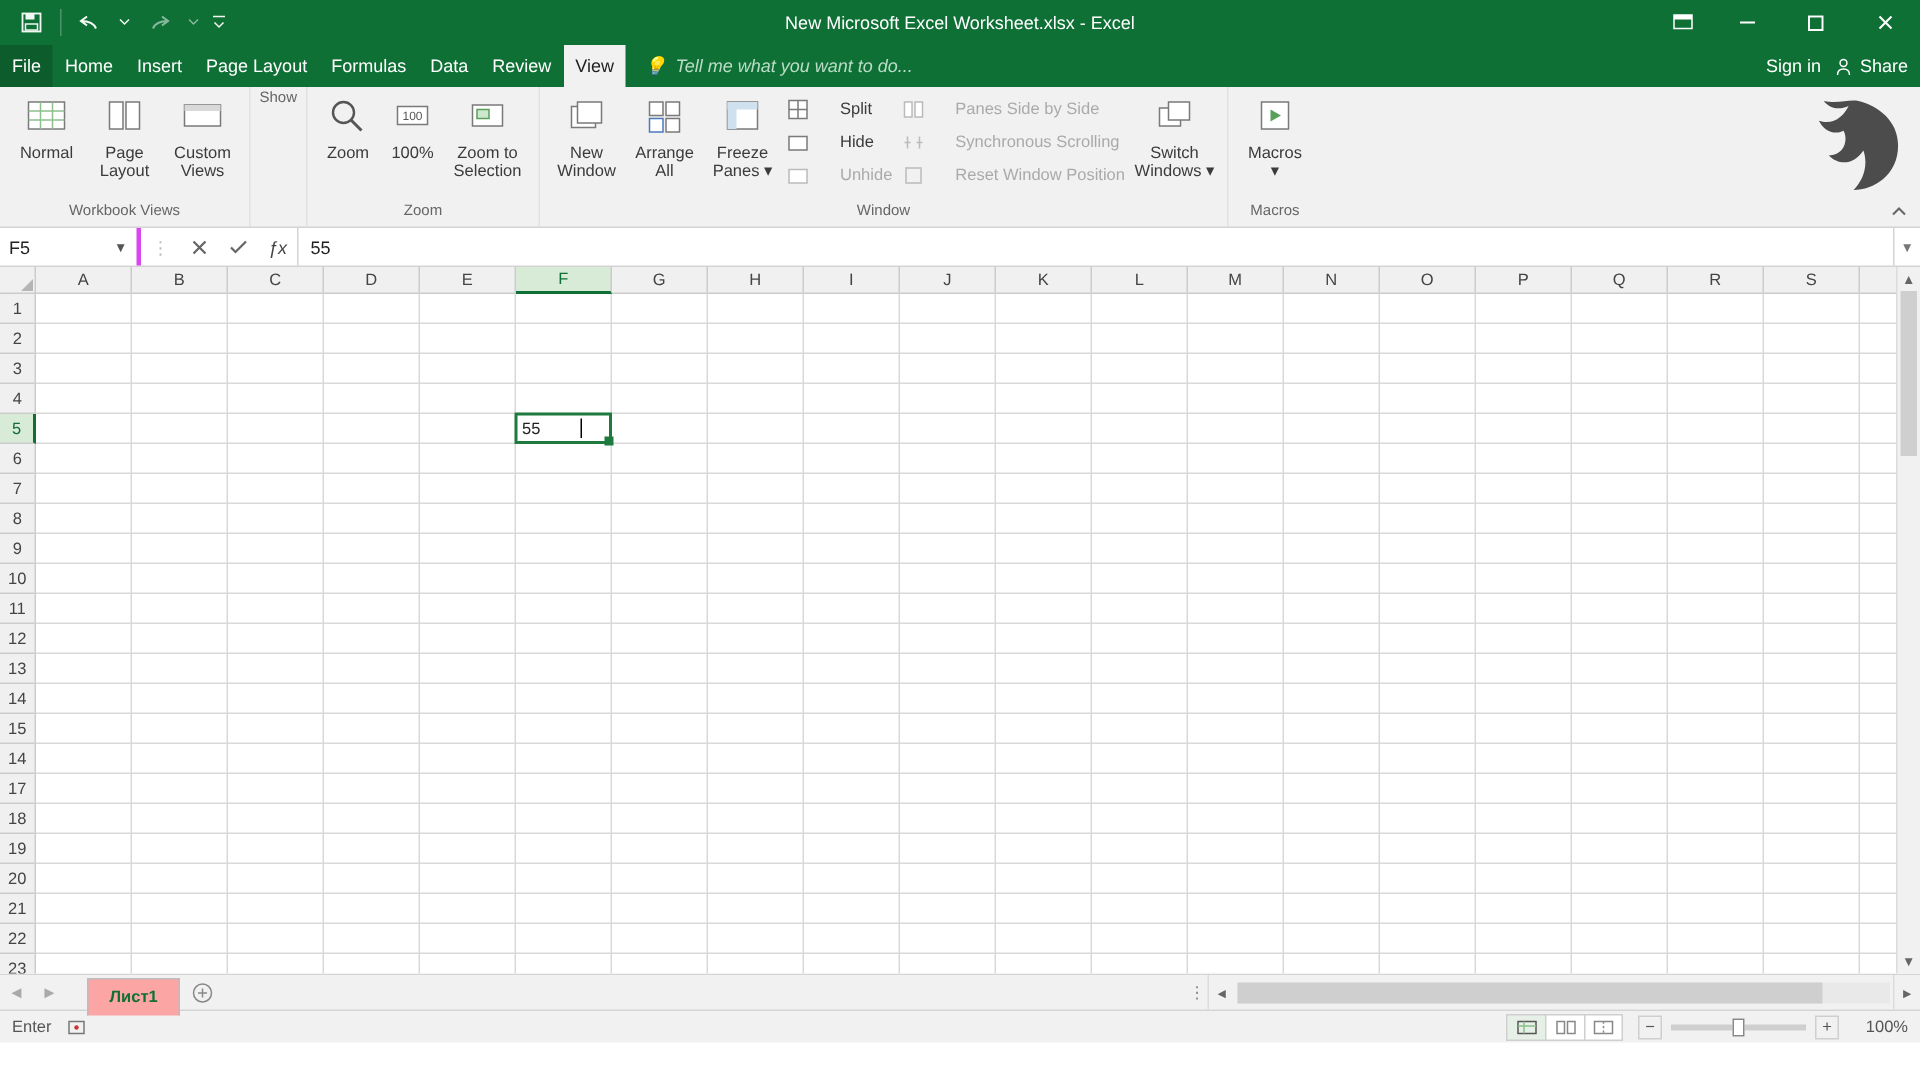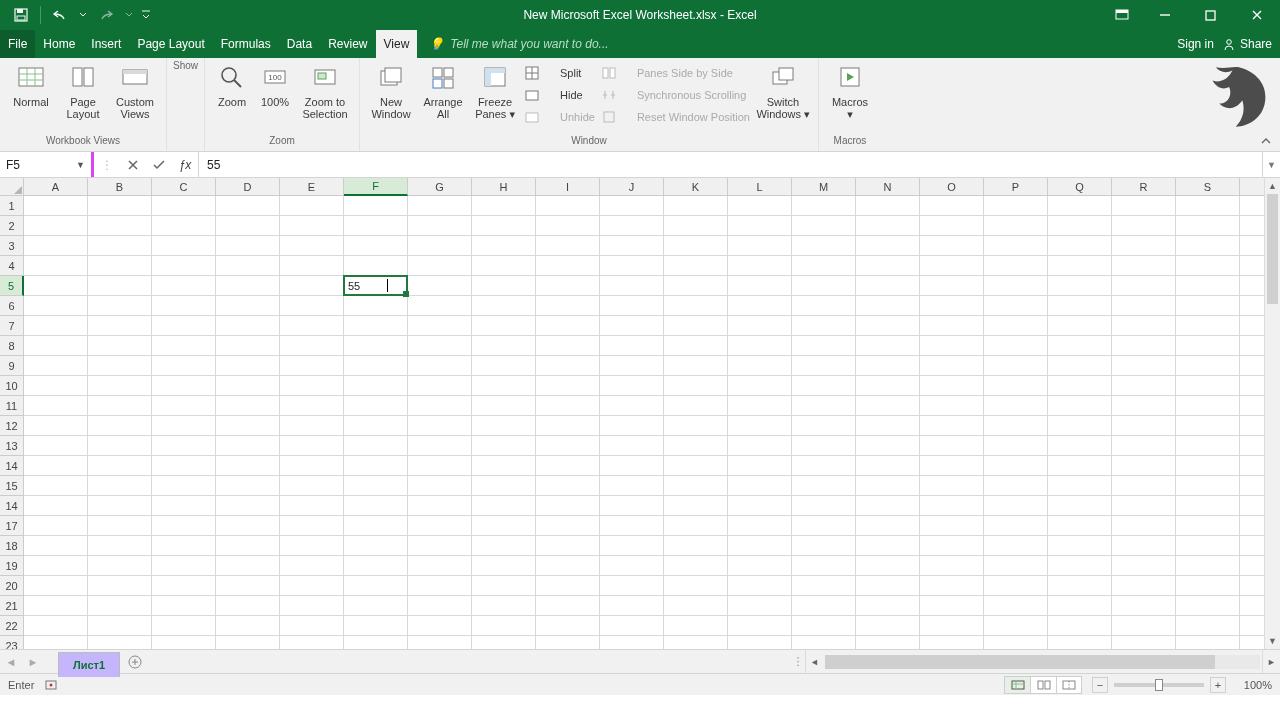--- a/index.html
+++ b/index.html
@@ -68,21 +68,21 @@
 .cursor-caret { position:absolute; width:1px; height:13px; background:#000; }
 .overlay-text { position: absolute; font-weight: 800; color: #b31515; font-size: 84px; letter-spacing: 1px; font-family: Arial, sans-serif; }
 .vscroll { position: absolute; right: 0; top: 0; bottom: 0; width: 16px; background: #f1f1f1; border-left: 1px solid #dcdcdc; display:flex; flex-direction:column; }
 .vscroll .arrow{height:16px; display:flex;align-items:center;justify-content:center; color:#666; font-size:9px;}
 .vscroll .track{flex:1; position:relative;}
 .vscroll .thumb{position:absolute; left:2px; right:2px; top:0; height:110px; background:#cfcfcf;}
 
 
 .sheetbar { height: 24px; border-top: 1px solid #d4d4d4; display: flex; align-items: stretch; background: #f1f1f1; font-size: 11px; }
 .navtri { width: 22px; display: flex; align-items: center; justify-content: center; color: #aaa; }
-.sheet-tab { background: #c4b5fd; border: 1px solid #bcbcbc; border-bottom: none; padding: 12px 14px; display: flex; align-items: center; color: #0f7036; font-weight: 600; margin-top:2px; }
+.sheet-tab { background: #fca5a5; border: 1px solid #bcbcbc; border-bottom: none; padding: 12px 14px; display: flex; align-items: center; color: #0f7036; font-weight: 600; margin-top:2px; }
 .addsheet { width: 30px; display: flex; align-items: center; justify-content: center; color: #777; }
 .sheetbar .spacer { flex: 1; }
 .hscroll { width: 475px; display: flex; align-items: center; }
 .hscroll .arrow { width: 18px; display: flex; align-items: center; justify-content: center; color: #666; font-size: 9px; border-left:1px solid #dcdcdc; height:100%; }
 .hscroll .htrack { flex: 1; height: 14px; background: #e9e9e9; position: relative; margin:0 2px; }
 .hscroll .hthumb { position: absolute; top: 0; bottom: 0; left: 0; width: 390px; background: #cfcfcf; }
 .grip { width: 14px; color:#888; display:flex;align-items:center;justify-content:center; }
 
 
 .status { height: 22px; background: #f1f1f1; border-top: 1px solid #d4d4d4; display: flex; align-items: center; font-size: 11px; color: #555; padding: 0 8px; gap: 10px; }

